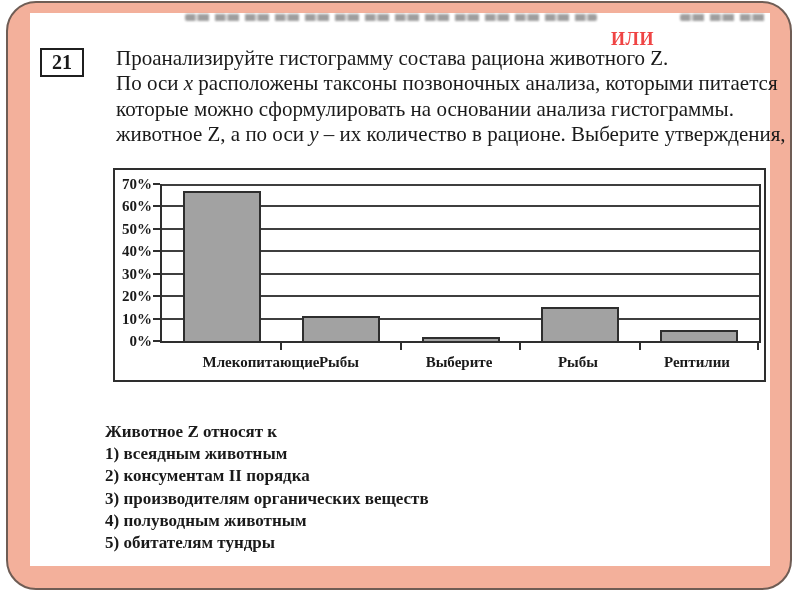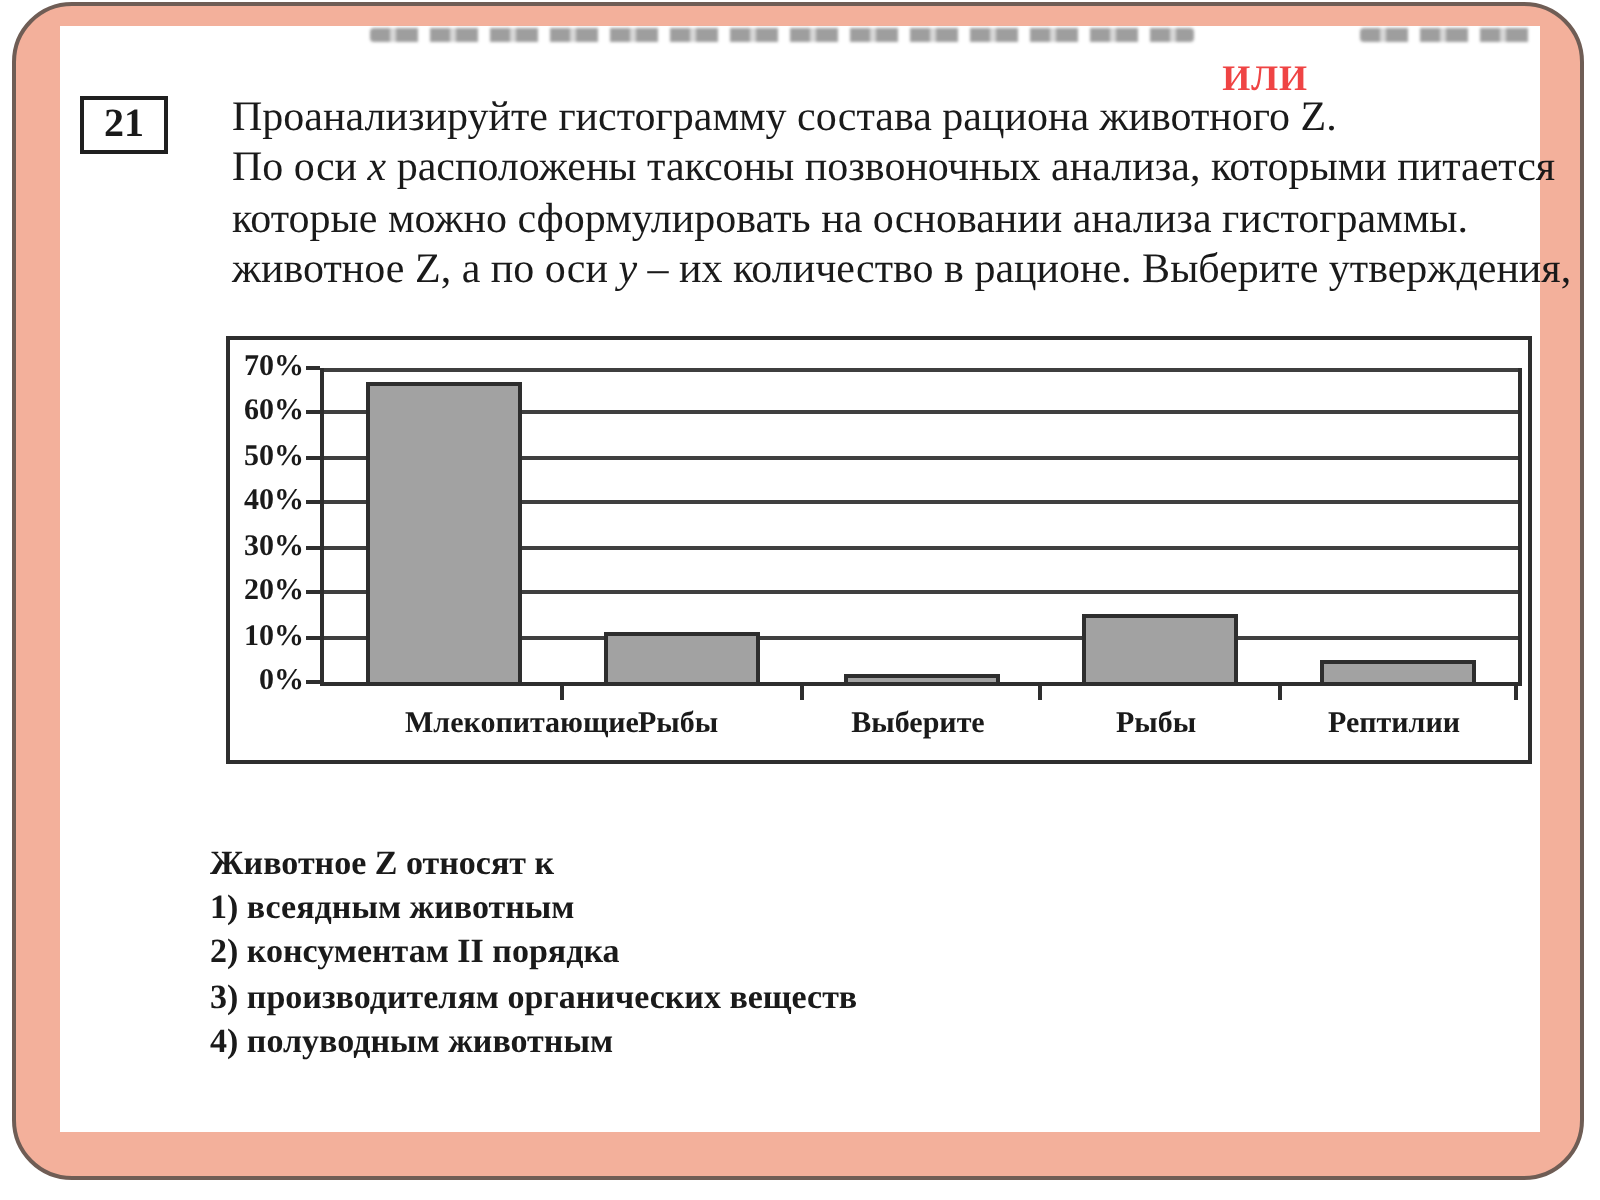--- a/index.html
+++ b/index.html
@@ -145,15 +145,16 @@
         <div class="xlab" style="left: 517px;">Рептилии</div>
       </div>
   </div>
 
   <div class="footer-block" id="footer-block">
       <div class="footer-line">Животное Z относят к</div>
       <div class="footer-line">1) всеядным животным</div>
       <div class="footer-line">2) консументам II порядка</div>
       <div class="footer-line">3) производителям органических веществ</div>
       <div class="footer-line">4) полуводным животным</div>
+      <div class="footer-line">5) обитателям тундры</div>
     </div>
 
 </div>
 
 </body></html>

